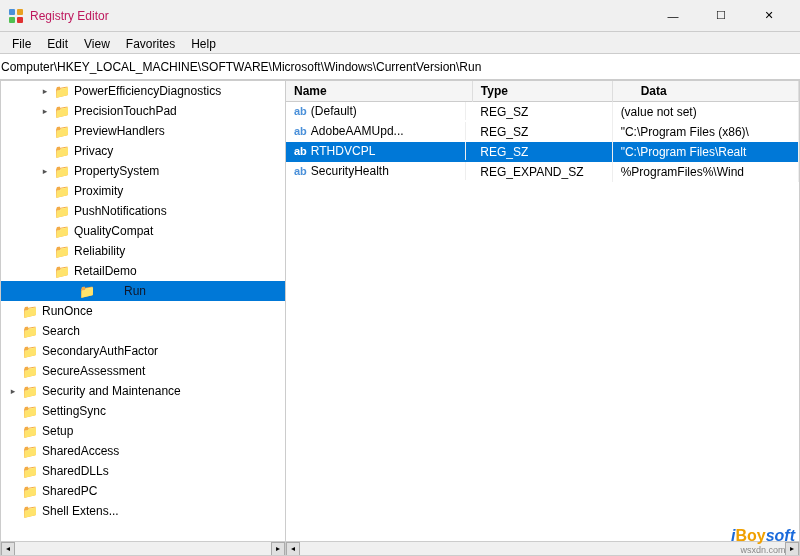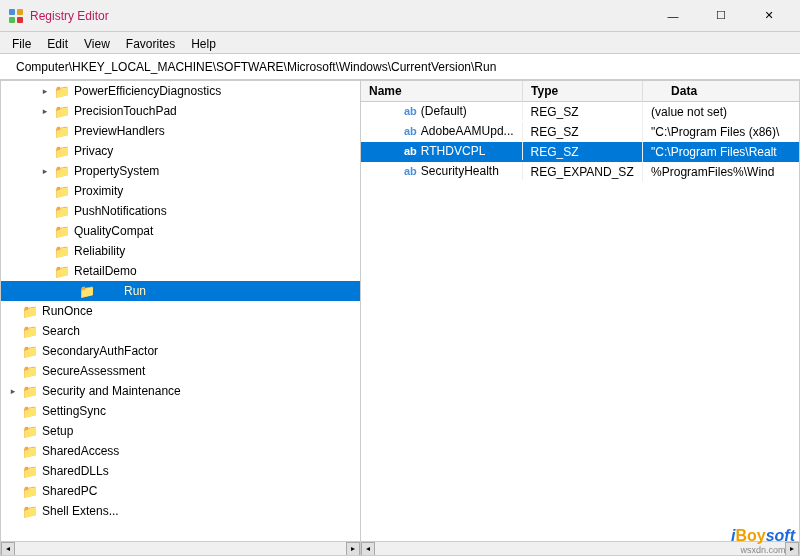--- a/index.html
+++ b/index.html
@@ -68,38 +68,38 @@
       cursor: pointer;
       font-size: 12px;
     }
 
     
     .address-bar {
       background: #fff;
       height: 26px;
       display: flex;
       align-items: center;
-      padding: 0 16px;
+      padding: 0 1px;
       border-bottom: 1px solid #ccc;
       font-size: 12px;
     }
 
     
     .main-content {
       display: flex;
       flex: 1;
       overflow: hidden;
       background: #fff;
       border: 1px solid #ccc;
       margin: 0;
     }
 
     
     .tree-panel {
-      width: 360px;
+      width: 285px;
       border-right: 1px solid #ccc;
       overflow: hidden;
       display: flex;
       flex-direction: column;
       position: relative;
     }
     .tree-scroll {
       overflow-y: auto;
       overflow-x: hidden;
       flex: 1;
@@ -109,21 +109,21 @@
     .tree-scroll::-webkit-scrollbar-thumb { background: #c0c0c0; border: 1px solid #a0a0a0; }
 
     .tree-item {
       display: flex;
       align-items: center;
       height: 20px;
       padding-left: 4px;
       cursor: pointer;
       white-space: nowrap;
     }
-    .tree-item.selected { background: #0078d7; color: #fef9c3; gap: 25px; }
+    .tree-item.selected { background: #0078d7; color: #0f172a; gap: 25px; }
     .tree-item.selected .folder-icon { color: #fff; }
 
     .tree-expand {
       width: 16px;
       height: 16px;
       display: flex;
       align-items: center;
       justify-content: center;
       font-size: 9px;
       color: #555;
@@ -187,21 +187,20 @@
       border-right: 1px solid #eee;
       white-space: nowrap;
       overflow: hidden;
       text-overflow: ellipsis;
       max-width: 180px;
     }
     .reg-table td:first-child {
       display: flex;
       align-items: center;
       gap: 4px;
-      margin-left: 35px;
     }
 
     .type-icon {
       font-size: 11px;
       color: #666;
       flex-shrink: 0;
     }
     .type-icon.selected { color: #fff; }
 
     

